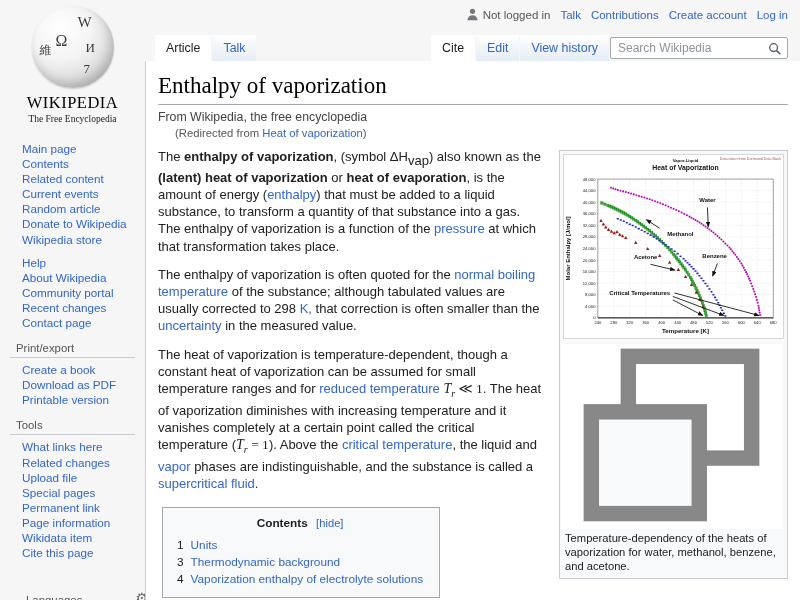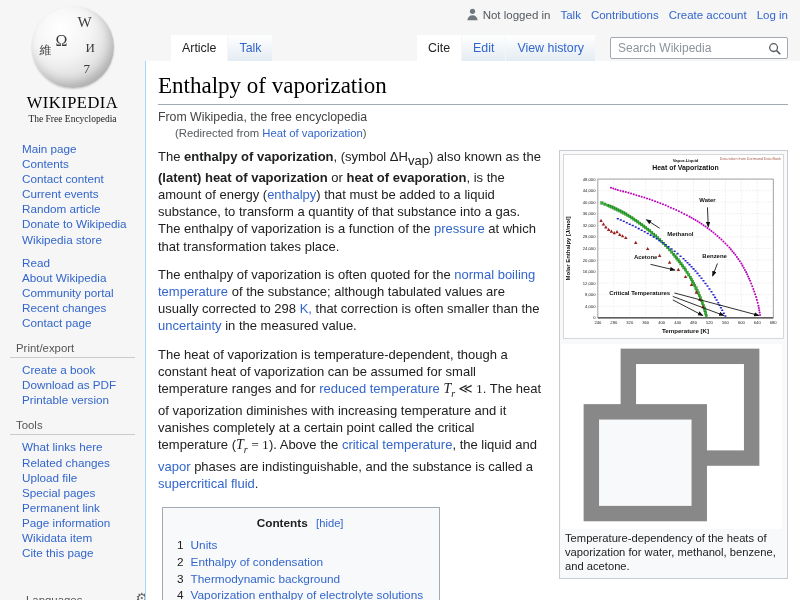--- a/index.html
+++ b/index.html
@@ -37,28 +37,28 @@
     padding:2px 0 3px 6px; margin:10px 4px 4px 0; }
   .portal ul { list-style:none; margin:0; padding:0 0 0 12px; }
   .portal li { font-size:11.7px; line-height:15.1px; white-space:nowrap; }
   .portal.first { margin-top:9px; }
   .portal-languages { position:absolute; left:10px; top:584px; width:128px; }
   .portal-languages h3 { border-bottom:none; margin:0; padding-left:6px; font-size:11.4px; font-weight:400; color:#565656; }
   .gear { float:right; font-size:14px; color:#666; cursor:pointer; margin-top:-4px; }
 
   
   .tabbar { position:absolute; left:145px; right:0; top:35px; height:26px; }
-  .left-tabs { position:absolute; left:26px; bottom:0; display:flex; }
+  .left-tabs { position:absolute; left:10px; bottom:0; display:flex; }
   .tab { height:26px; line-height:27px; padding:0 11px; font-size:12.4px; cursor:pointer;
     background:linear-gradient(to bottom,#ffffff,#e4ecf3); color:#3366cc; margin-right:1px; }
   .tab.active { background:#ffffff; color:#222; }
   .right-controls { position:absolute; right:12px; top:0; height:26px; display:flex; align-items:center; }
   .right-tabs { display:flex; align-self:flex-end; }
   .search { width:178px; height:22px; border:1px solid #a2a9b1; border-radius:2px; background:#fff;
-    margin-left:14px; position:relative; }
+    position:relative; }
   .search input { border:none; outline:none; width:152px; height:20px; padding:0 0 0 7px; font-size:12px;
     font-family:"Liberation Sans",sans-serif; color:#202122; background:transparent; }
   .search input::placeholder { color:#8d949c; }
   .search-icon { position:absolute; right:5px; top:3.5px; width:14px; height:14px; cursor:pointer; }
 
   
   .content { position:absolute; left:145px; top:61px; width:655px; height:539px; background:#fff;
     border-left:1px solid #a7d7f9; padding:10px 12px 0 12px; }
   h1.page-title { font-family:"Liberation Serif", serif; font-weight:400; font-size:23px; color:#000;
     margin:0; padding:2px 0 5px 0; border-bottom:1px solid #a2a9b1; }
@@ -109,30 +109,30 @@
         <span class="g4">7</span>
       </div>
     <div class="wordmark">WIKIPEDIA</div>
     <div class="tagline">The Free Encyclopedia</div>
   </div>
   <div id="sidebar-sections">
       <div class="portal first">
         <ul>
           <li><a>Main page</a></li>
           <li><a>Contents</a></li>
-          <li><a>Contact content</a></li>
+          <li><a>Related content</a></li>
           <li><a>Current events</a></li>
           <li><a>Random article</a></li>
           <li><a>Donate to Wikipedia</a></li>
           <li><a>Wikipedia store</a></li>
         </ul>
       </div>
       <div class="portal">
         <ul>
-          <li><a>Read</a></li>
+          <li><a>Help</a></li>
           <li><a>About Wikipedia</a></li>
           <li><a>Community portal</a></li>
           <li><a>Recent changes</a></li>
           <li><a>Contact page</a></li>
         </ul>
       </div>
       <div class="portal">
         <h3>Print/export</h3>
         <ul>
           <li><a>Create a book</a></li>
@@ -491,19 +491,18 @@
         <p class="body-p"><span class="seg-plain">The enthalpy of vaporization is often quoted for the </span><a>normal boiling temperature</a><span class="seg-plain"> of the substance; although tabulated values are usually corrected to 298 </span><a>K,</a><span class="seg-plain"> that correction is often smaller than the </span><a>uncertainty</a><span class="seg-plain"> in the measured value.</span></p>
         <p class="body-p"><span class="seg-plain">The heat of vaporization is temperature-dependent, though a constant heat of vaporization can be assumed for small temperature ranges and for </span><a>reduced temperature</a><span class="seg-plain"> </span><span class="seg-math">T</span><span class="seg-msub">r</span><span class="seg-mathrm"> ≪ 1</span><span class="seg-plain">. The heat of vaporization diminishes with increasing temperature and it vanishes completely at a certain point called the critical temperature (</span><span class="seg-math">T</span><span class="seg-msub">r</span><span class="seg-mathrm"> = 1</span><span class="seg-plain">). Above the </span><a>critical temperature</a><span class="seg-plain">, the liquid and </span><a>vapor</a><span class="seg-plain"> phases are indistinguishable, and the substance is called a </span><a>supercritical fluid</a><span class="seg-plain">.</span></p>
       </div>
     <div class="toc">
       <div class="toc-title">
         <span class="toc-heading">Contents</span>
         <a class="toc-toggle">[hide]</a>
       </div>
       <div id="toc-items">
           <div class="toc-row"><span class="toc-num">1</span><a>Units</a></div>
-          <div class="toc-row"><span class="toc-num">2</span><a>Enthalpy of condensation</a></div>
           <div class="toc-row"><span class="toc-num">3</span><a>Thermodynamic background</a></div>
           <div class="toc-row"><span class="toc-num">4</span><a>Vaporization enthalpy of electrolyte solutions</a></div>
         </div>
     </div>
   </div>
 </div>
 
 </body></html>

